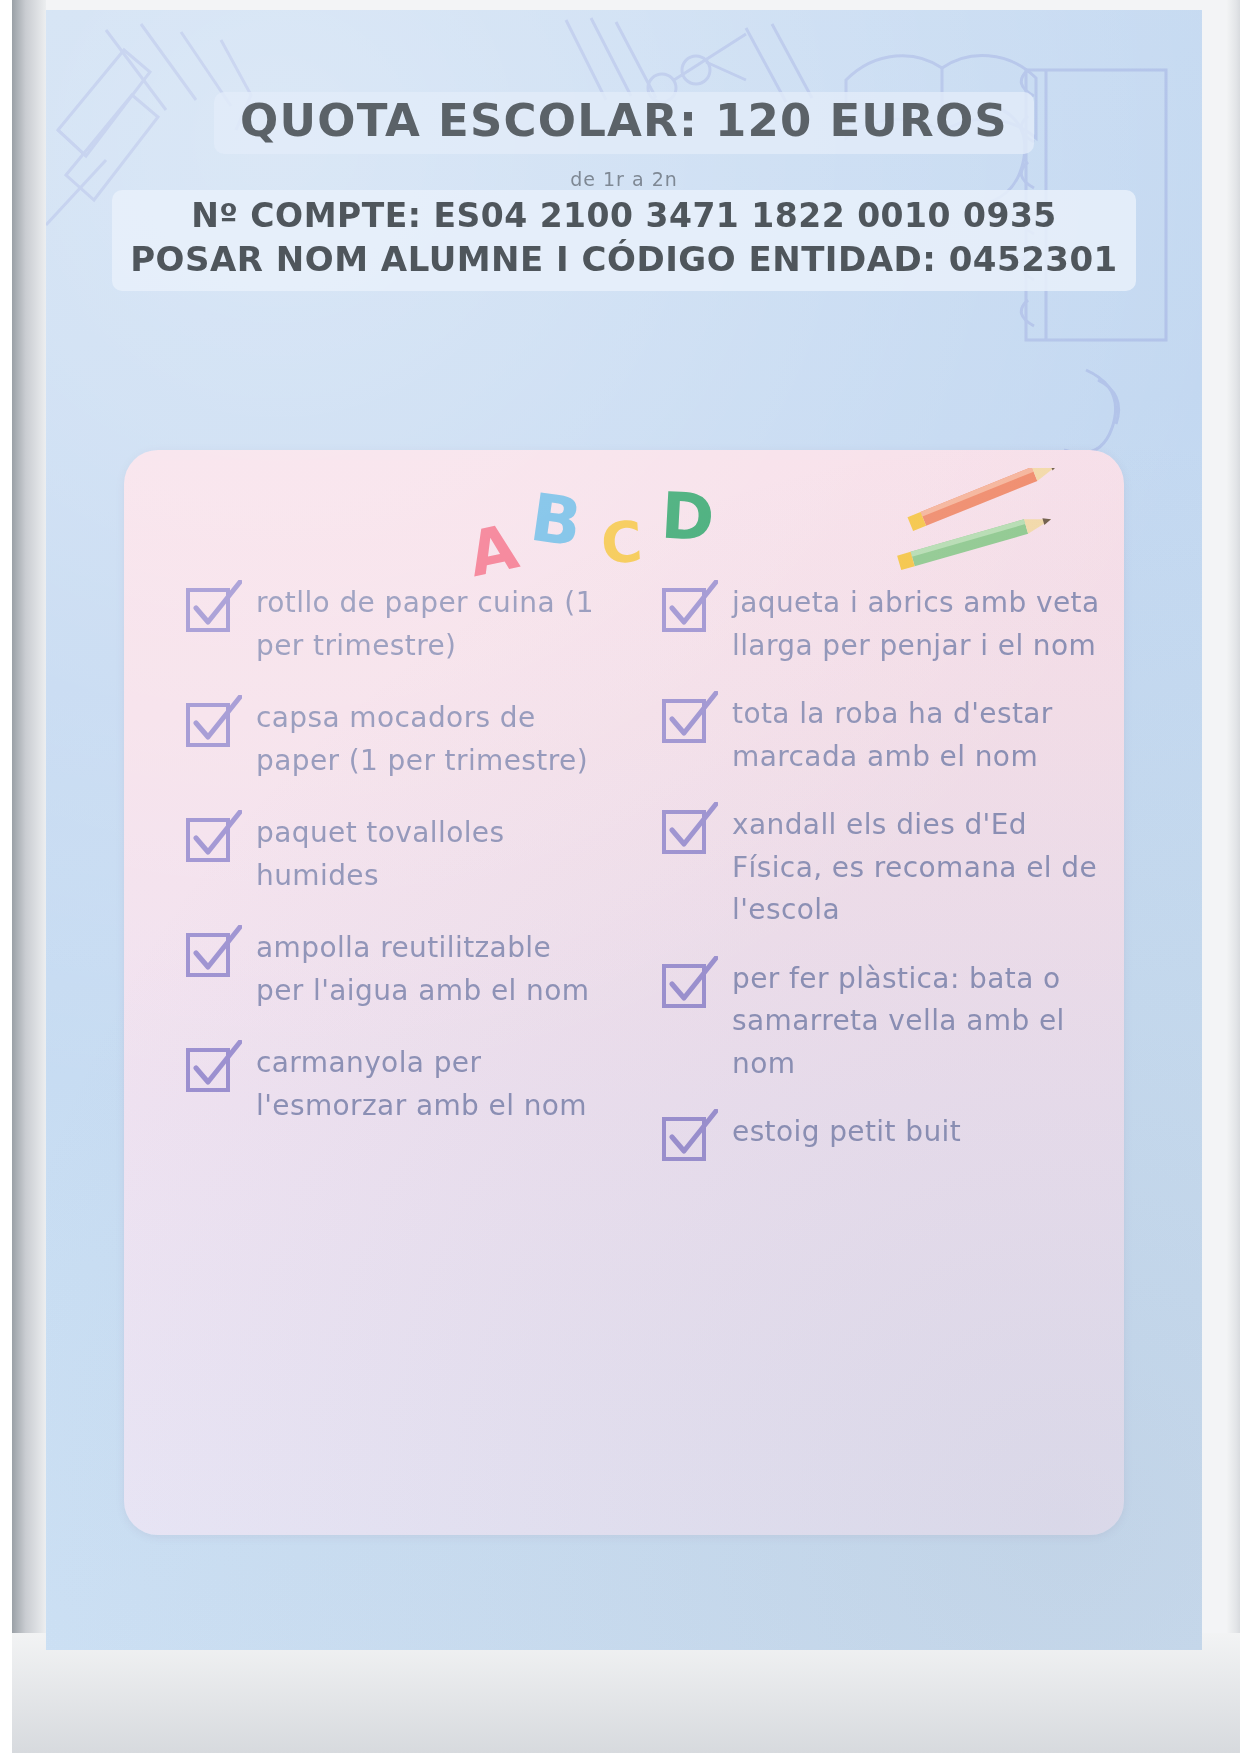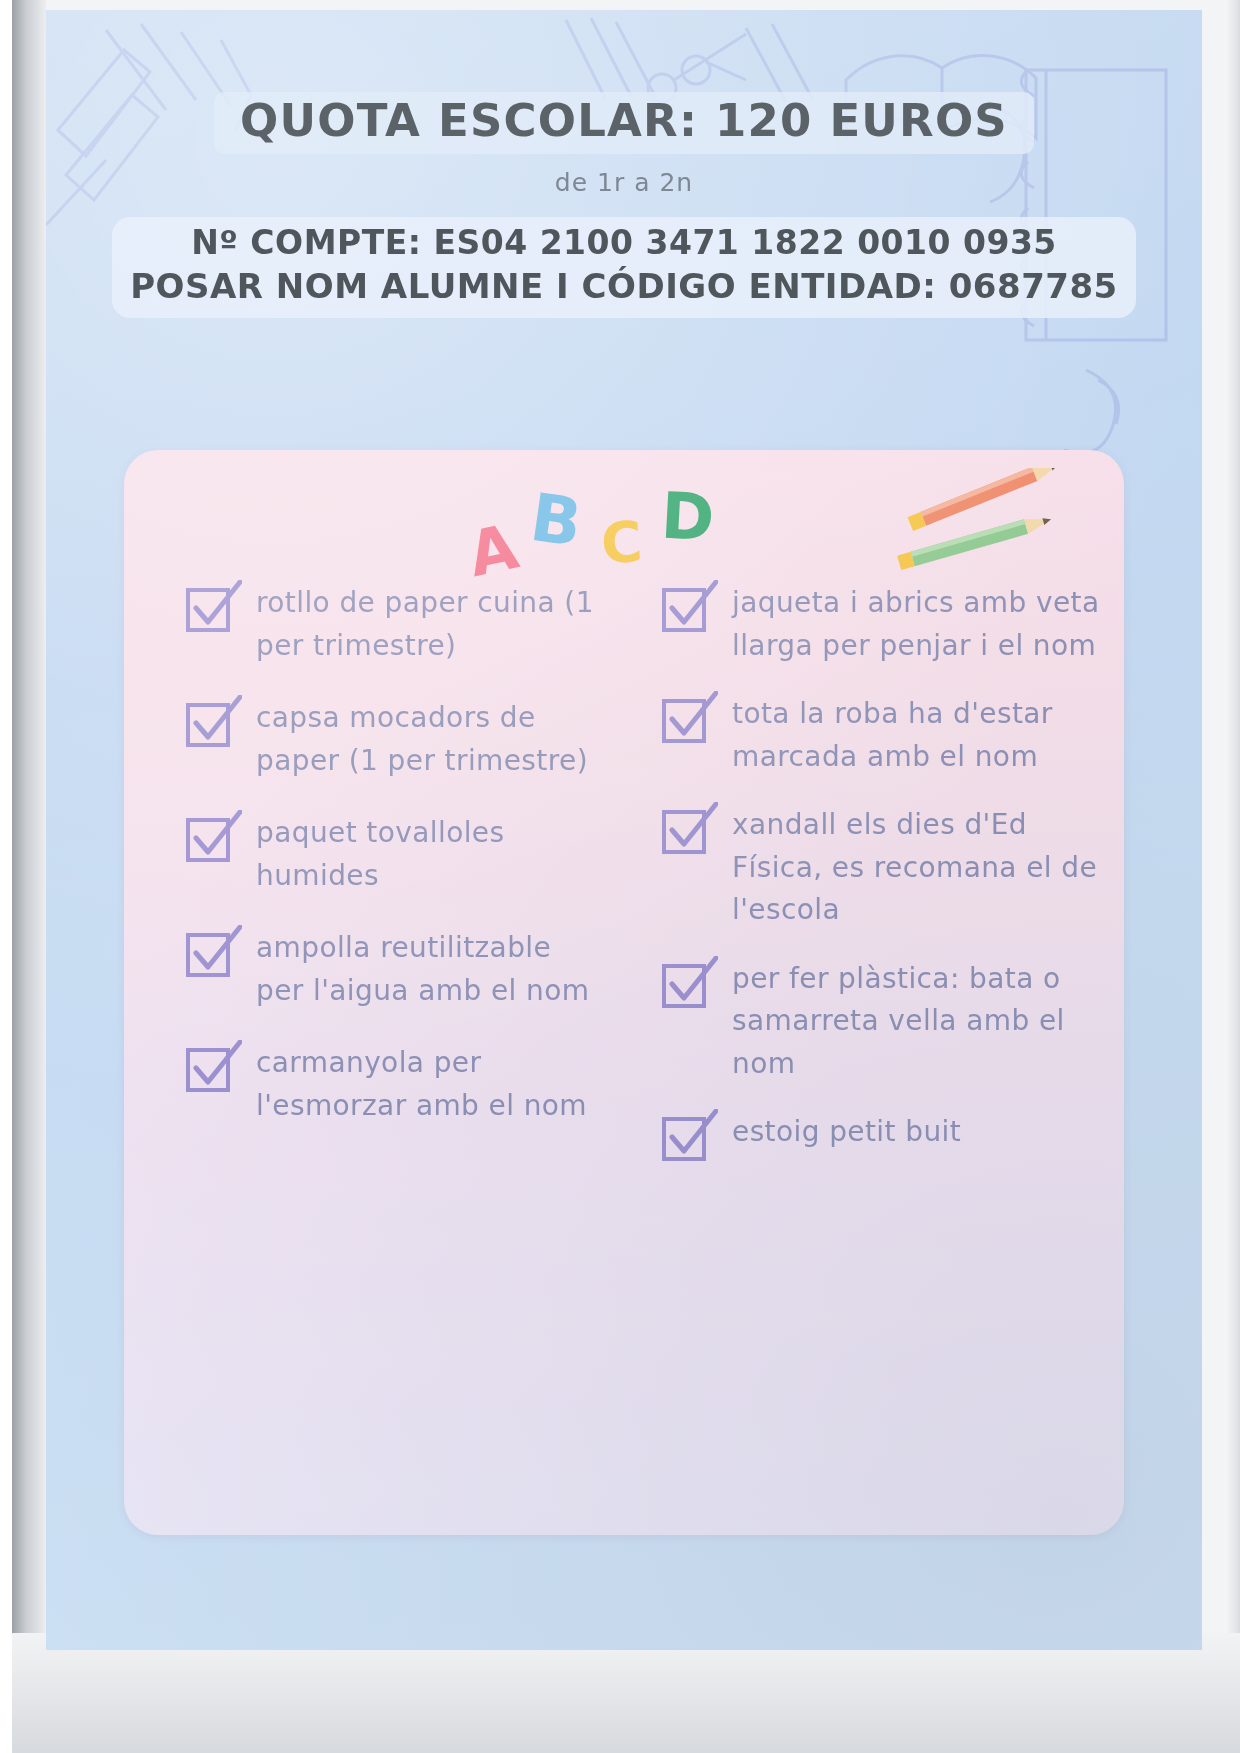--- a/index.html
+++ b/index.html
@@ -105,30 +105,29 @@
   }
   .title-sub {
     font-weight: 700;
     font-size: 30px;
     letter-spacing: .6px;
     color: #5b6268;
     white-space: nowrap;
   }
   .title-note {
     margin-top: 14px;
-    font-size: 25px;
+    font-size: 19px;
     color: #7e8894;
     letter-spacing: 1px;
     font-family: "DejaVu Sans", sans-serif;
   }
   .account-band {
     display: inline-block;
-    margin-top: 20px;
     background: rgba(232, 240, 250, 0.86);
-    border-radius: 18px;
+    border-radius: 10px;
     padding: 5px 18px 10px;
   }
   .account-line {
     font-weight: 700;
     font-size: 33px;
     letter-spacing: .5px;
     color: #4f565c;
     line-height: 1.28;
     white-space: nowrap;
   }
@@ -254,21 +253,21 @@
       </g>
     </svg>
 
     <div class="header-block">
       <div class="title-band">
         <div class="title-main">QUOTA ESCOLAR: 120 EUROS</div>
       </div>
       <div class="title-note">de 1r a 2n</div>
       <div class="account-band">
         <div class="account-line">Nº COMPTE: ES04 2100 3471 1822 0010 0935</div>
-        <div class="account-line second">POSAR NOM ALUMNE I CÓDIGO ENTIDAD: 0687785</div>
+        <div class="account-line second">POSAR NOM ALUMNE I CÓDIGO ENTIDAD: 0452301</div>
       </div>
     </div>
 
     <div class="list-card">
 
       <div class="abcd">
         <span class="ltr-a">A</span>
         <span class="ltr-b">B</span>
         <span class="ltr-c">C</span>
         <span class="ltr-d">D</span>

